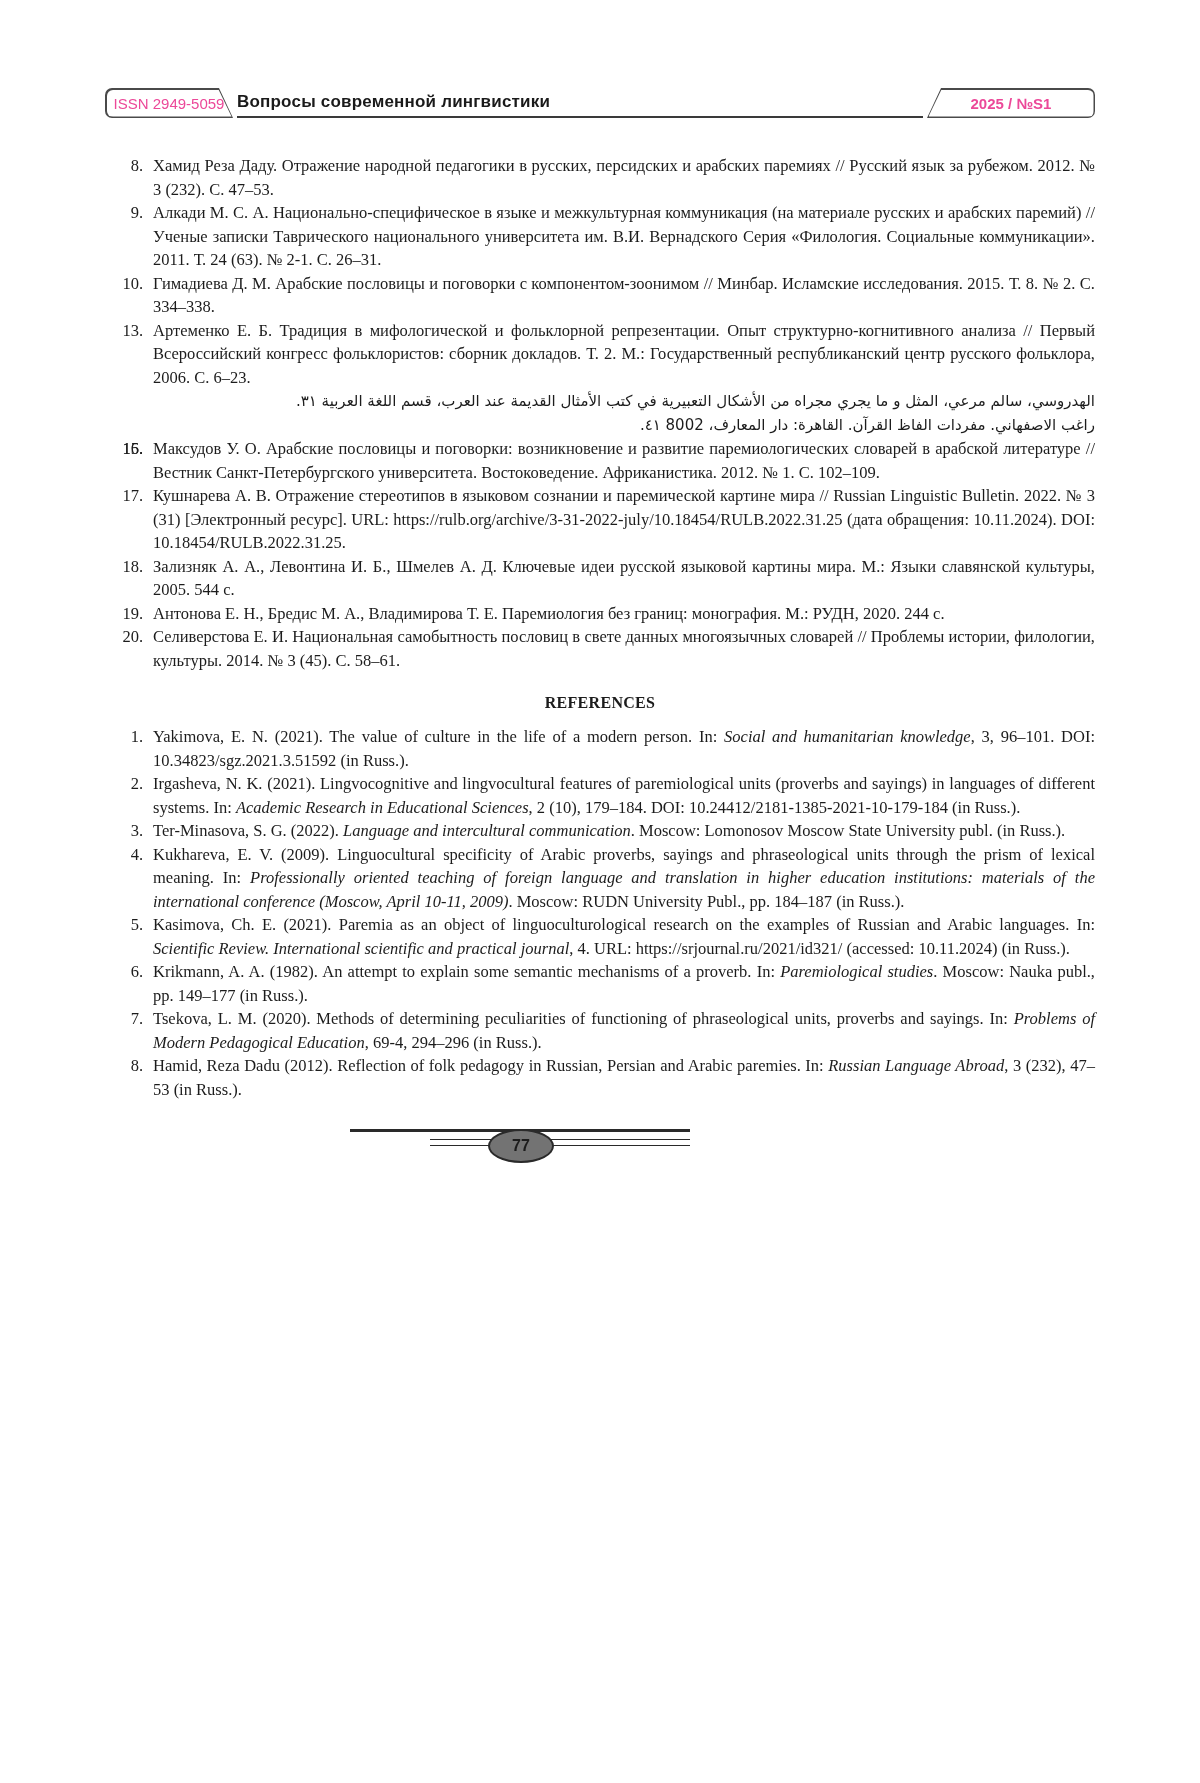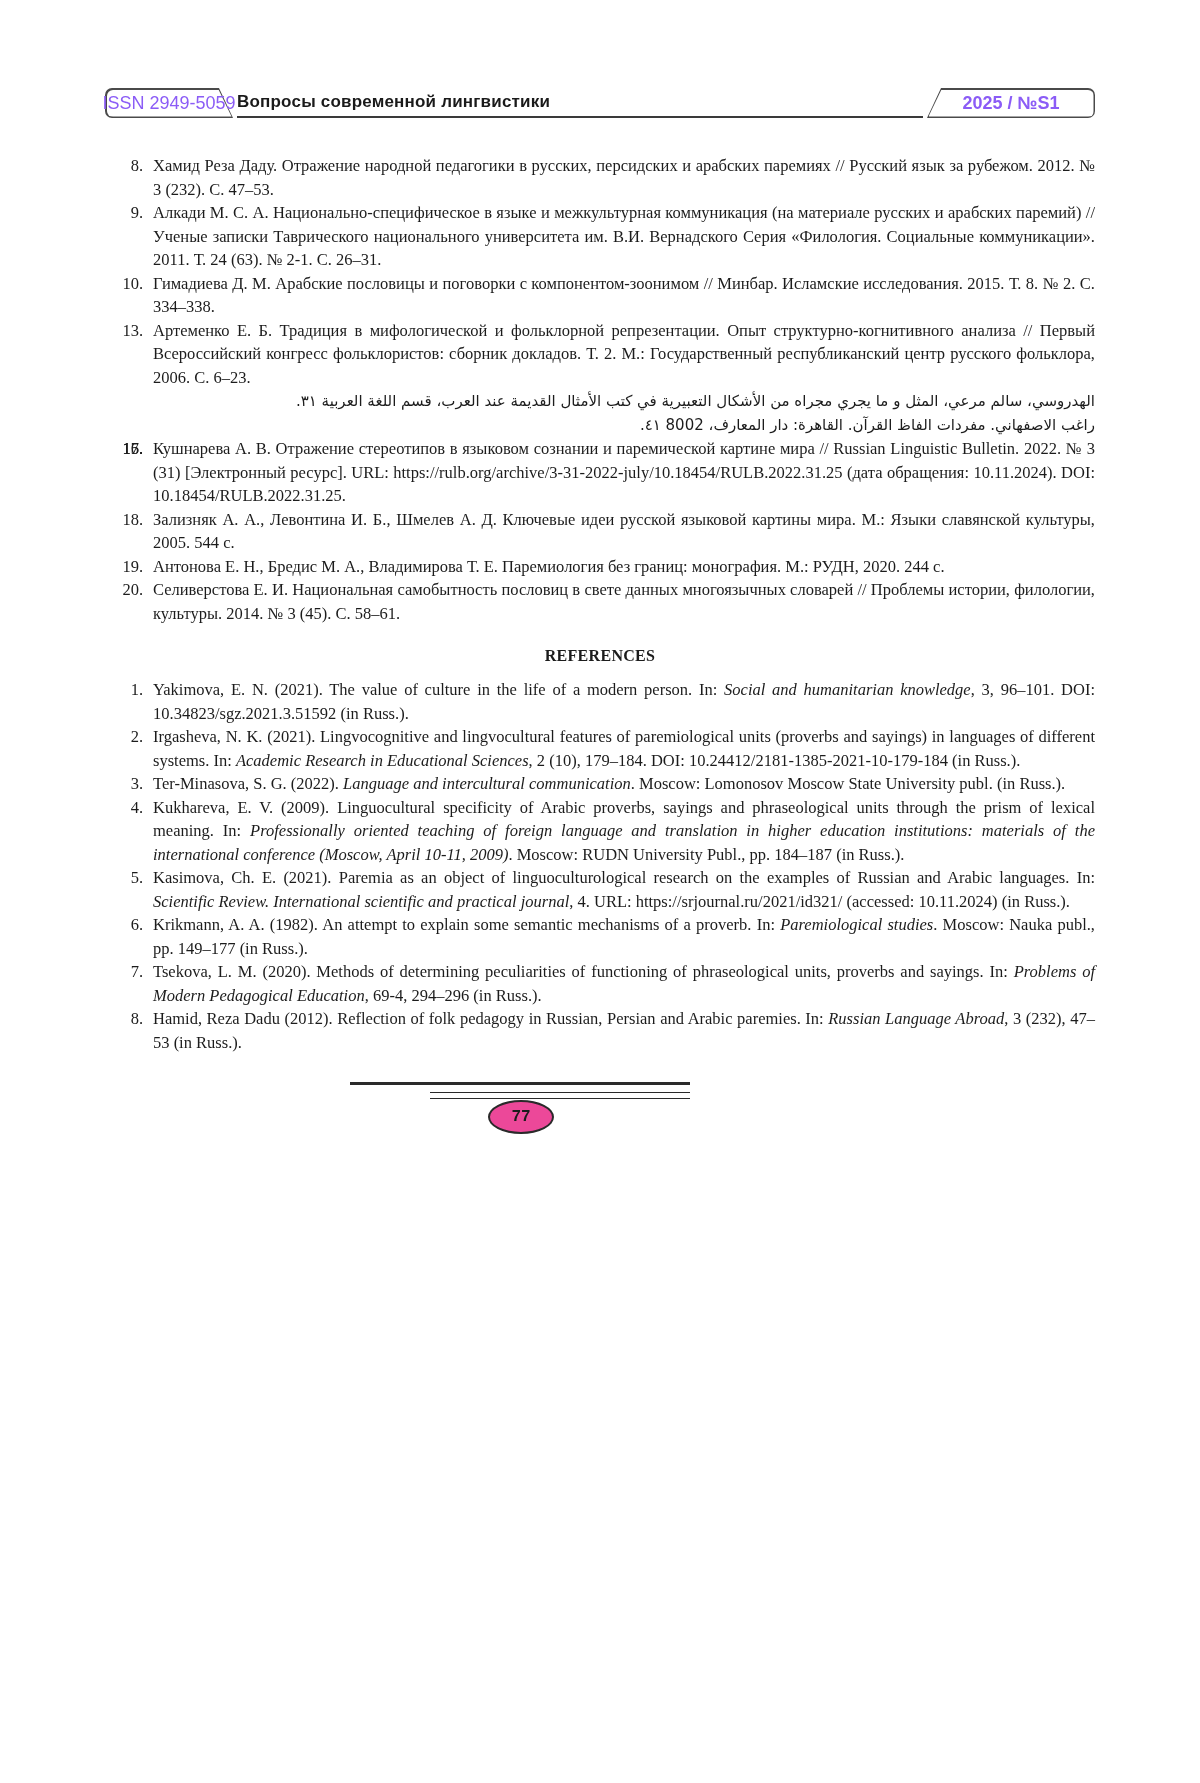--- a/index.html
+++ b/index.html
@@ -26,21 +26,21 @@
   }
   .tab { position: relative; flex: 0 0 auto; display: flex; align-items: center; justify-content: center; }
   .tab-left  { width: 128px; }
   .tab-right { width: 168px; }
   .tab::before { content: ""; position: absolute; inset: 0; background: #4a4a4a; }
   .tab::after  { content: ""; position: absolute; inset: 1.5px; background: #ffffff; }
   .tab-left::before  { clip-path: polygon(0 0, calc(100% - 14px) 0, 100% 100%, 0 100%); border-radius: 7px 0 0 7px; }
   .tab-left::after   { clip-path: polygon(0 0, calc(100% - 13px) 0, 100% 100%, 0 100%); border-radius: 6px 0 0 6px; }
   .tab-right::before { clip-path: polygon(14px 0, 100% 0, 100% 100%, 0 100%); border-radius: 0 7px 7px 0; }
   .tab-right::after  { clip-path: polygon(13px 0, 100% 0, 100% 100%, 0 100%); border-radius: 0 6px 6px 0; }
-  .tab-text { position: relative; z-index: 2; font-size: 18px; color: #8b5cf6; white-space: nowrap; }
+  .tab-text { position: relative; z-index: 2; font-size: 15px; color: #ec4899; white-space: nowrap; }
   .tab-text.issue { font-weight: bold; }
   .header-center {
     flex: 1 1 auto;
     display: flex;
     align-items: center;
     justify-content: flex-start;
     border-bottom: 2px solid #3a3a3a;
     margin: 0 4px;
   }
   .journal-title { font-size: 17px; font-weight: bold; color: #1a1a1a; letter-spacing: 0.2px; }
@@ -92,27 +92,27 @@
     margin: 28px auto 0 auto;
     transform: translateX(-80px);
   }
   .fo-line1 { position: absolute; top: 0; left: 0; right: 0; height: 2.5px; background: #2a2a2a; }
   .fo-line2 {
     position: absolute; top: 10px; left: 80px; right: 0; height: 7px;
     border-top: 1.5px solid #2a2a2a; border-bottom: 1.5px solid #2a2a2a;
     box-sizing: border-box;
   }
   .page-badge {
-    position: absolute; top: 18px; left: 138px;
+    position: absolute; top: 0; left: 138px;
     width: 62px; height: 30px;
-    background: #ec4899;
+    background: #737373;
     border: 2px solid #2a2a2a;
     border-radius: 50%;
     display: flex; align-items: center; justify-content: center;
-    font-family: Liberation Mono, monospace;
+    font-family: Liberation Sans, sans-serif;
     font-size: 16px; font-weight: bold;
     z-index: 2;
   }
 </style>
 </head>
 <body>
 
 <div class="page">
 
   <div class="header">
@@ -136,21 +136,21 @@
         <div class="ref-item"><span class="ref-num">13.</span><span><span>Артеменко Е. Б. Традиция в мифологической и фольклорной репрезентации. Опыт структурно-когнитивного анализа // Первый Всероссийский конгресс фольклористов: сборник докладов. Т. 2. М.: Государственный республиканский центр русского фольклора, 2006. С. 6–23.</span></span></div>
       </div>
 
     <div class="arabic-block" id="arabic-block">
         <div class="arabic-line align-right" dir="rtl">الهدروسي، سالم مرعي، المثل و ما يجري مجراه من الأشكال التعبيرية في كتب الأمثال القديمة عند العرب، قسم اللغة العربية ٣١.</div>
         <div class="arabic-line align-right" dir="rtl">راغب الاصفهاني. مفردات الفاظ القرآن. القاهرة: دار المعارف، 8002 ٤١.</div>
       </div>
 
     <div class="ref-list" id="ru-list-2">
         <div class="ref-item"><span class="ref-num">15.</span></div>
-        <div class="ref-item"><span class="ref-num">16.</span></div>
+        <div class="ref-item"><span class="ref-num">16.</span><span><span>Максудов У. О. Арабские пословицы и поговорки: возникновение и развитие паремиологических словарей в арабской литературе // Вестник Санкт-Петербургского университета. Востоковедение. Африканистика. 2012. № 1. С. 102–109.</span></span></div>
         <div class="ref-item"><span class="ref-num">17.</span><span><span>Кушнарева А. В. Отражение стереотипов в языковом сознании и паремической картине мира // Russian Linguistic Bulletin. 2022. № 3 (31) [Электронный ресурс]. URL: https://rulb.org/archive/3-31-2022-july/10.18454/RULB.2022.31.25 (дата обращения: 10.11.2024). DOI: 10.18454/RULB.2022.31.25.</span></span></div>
         <div class="ref-item"><span class="ref-num">18.</span><span><span>Зализняк А. А., Левонтина И. Б., Шмелев А. Д. Ключевые идеи русской языковой картины мира. М.: Языки славянской культуры, 2005. 544 с.</span></span></div>
         <div class="ref-item"><span class="ref-num">19.</span><span><span>Антонова Е. Н., Бредис М. А., Владимирова Т. Е. Паремиология без границ: монография. М.: РУДН, 2020. 244 с.</span></span></div>
         <div class="ref-item"><span class="ref-num">20.</span><span><span>Селиверстова Е. И. Национальная самобытность пословиц в свете данных многоязычных словарей // Проблемы истории, филологии, культуры. 2014. № 3 (45). С. 58–61.</span></span></div>
       </div>
 
     <div class="references-heading">REFERENCES</div>
 
     <div class="ref-list" id="en-list">
         <div class="ref-item"><span class="ref-num">1.</span><span><span>Yakimova, E. N. (2021). The value of culture in the life of a modern person. In: </span><span class="it">Social and humanitarian knowledge</span><span>, 3, 96–101. DOI: 10.34823/sgz.2021.3.51592 (in Russ.).</span></span></div>

